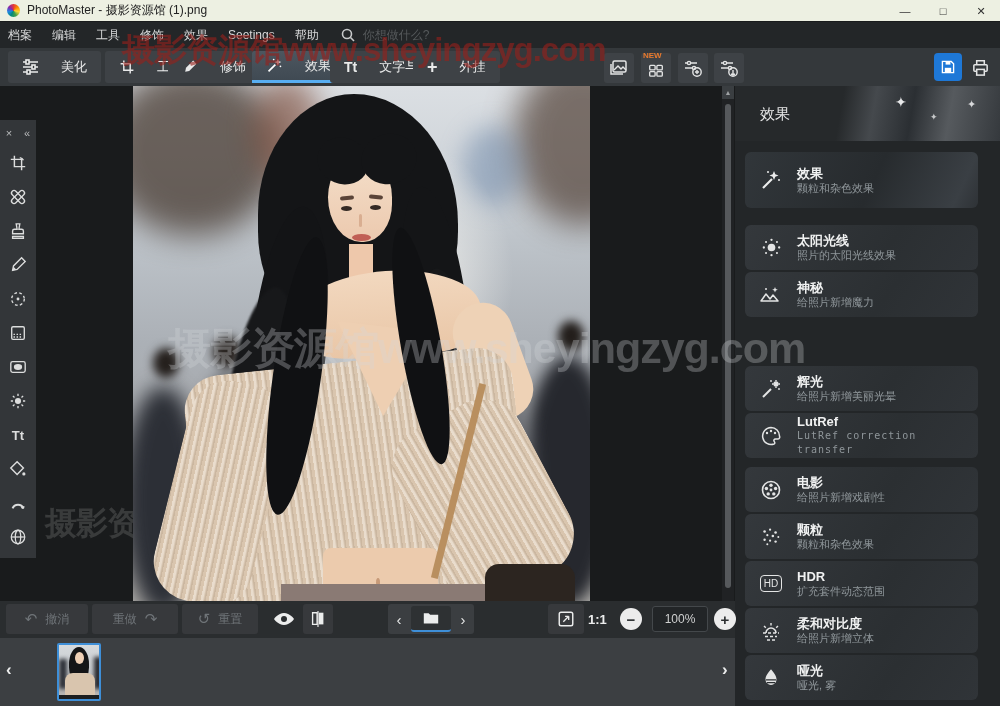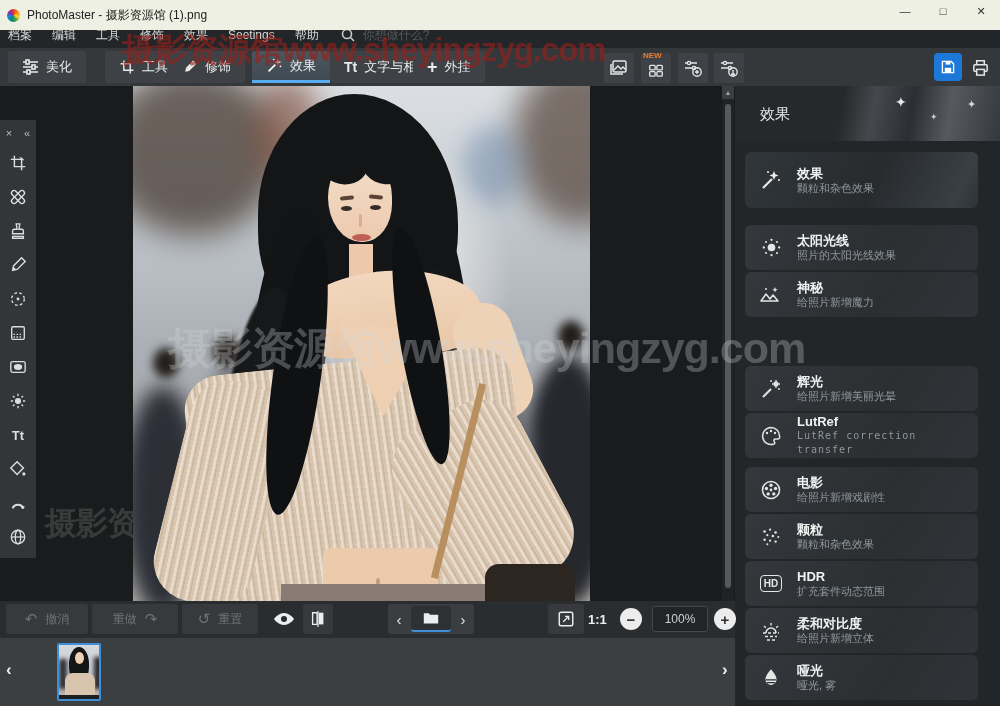--- a/index.html
+++ b/index.html
@@ -1,20 +1,20 @@
 <!DOCTYPE html>
 <html><head>
 <meta charset="utf-8">
 <style>
   * { margin:0; padding:0; box-sizing:border-box; }
   body { font-family:"Liberation Sans","DejaVu Sans",sans-serif; background:#000; }
   .app { position:relative; width:1000px; height:706px; overflow:hidden; background:#1a1c1d; }
 
   
-  .titlebar { position:absolute; left:0; top:0; width:1000px; height:30px; background:#edf0e2;
+  .titlebar { position:absolute; left:0; top:0; width:1000px; height:21px; background:#edf0e2;
     display:flex; align-items:center; padding-left:7px; z-index:40; }
   .logo { width:13px; height:13px; border-radius:50%;
     background:conic-gradient(#e53935,#fb8c00,#fdd835,#43a047,#00897b,#1e88e5,#8e24aa,#e53935); margin-right:7px; }
   .wtitle { font-size:12px; color:#222; }
   .wctrls { position:absolute; right:0; top:0; height:22px; display:flex; }
   .wctrl { width:38px; height:22px; display:flex; align-items:center; justify-content:center;
     font-size:11px; color:#333; }
 
   
   .menubar { position:absolute; left:0; top:22px; width:1000px; height:26px; background:#232628;
@@ -23,21 +23,21 @@
   .menu-item:first-child { padding-left:0;text-align:right; }
   .search-wrap { display:flex; align-items:center; margin-left:12px; }
   .search-ic { width:14px; height:14px; margin-right:8px; }
   .search-input { background:transparent; border:none; outline:none; width:220px;
     font-size:12px; color:#c7c9ca; font-family:inherit; }
   .search-input::placeholder { color:#55595b; }
 
   
   .toolbar { position:absolute; left:0; top:48px; width:1000px; height:38px; background:#34383b; z-index:20; }
   .tab { position:absolute; top:3px; height:32px; display:inline-flex; align-items:center;
-    padding:0 14px; background:#3e4246; border-radius:3px; color:#e9eaea; font-size:13px; gap:7px; }
+    padding:0 14px; background:#3e4246; border-radius:3px; color:#e9eaea; font-size:13px; gap:22px; }
   .tab.active { background:linear-gradient(#4c565f,#404a53); border-bottom:3px solid #58aef2; border-radius:3px 3px 0 0; }
   .tab .glyph { font-weight:bold; font-size:14px; }
   .tbtn { position:absolute; top:53px; width:30px; height:30px; background:#3e4246; border-radius:3px;
     display:flex; align-items:center; justify-content:center; }
   .tbtn { top:5px; }
   .new-badge { position:absolute; top:-2px; left:2px; font-size:8px; font-weight:bold; color:#e87a2e; }
   .save-btn { position:absolute; top:5px; width:28px; height:28px; background:#1e78d7; border-radius:4px;
     display:flex; align-items:center; justify-content:center; }
   .print-btn { position:absolute; top:5px; width:28px; height:28px; display:flex; align-items:center; justify-content:center; }
 
@@ -115,21 +115,21 @@
   .sp2 { left:195px; top:26px; font-size:9px; opacity:.8; }
   .sp3 { left:232px; top:12px; font-size:11px; opacity:.9; }
   .card { position:absolute; left:10px; width:233px; border-radius:6px;
     background:linear-gradient(125deg,#34383c,#2b2f32 60%,#303438); display:flex; align-items:center; }
   .card.featured { top:66px; height:56px;
     background:linear-gradient(115deg,#31363a,#272b2e 55%,#3a3f44 90%,#2e3236); }
   .cicon { width:52px; display:flex; align-items:center; justify-content:center; flex:0 0 52px; }
   .ctitle { font-size:13px; font-weight:bold; color:#f0f1f1; line-height:15px; }
   .csub { font-size:11px; color:#8f969a; line-height:14px; }
   .csub.mono { font-family:"DejaVu Sans Mono",monospace; font-size:10px; letter-spacing:1px; }
-  .hd-box { border:1.5px solid #e4e5e5; border-radius:4px; color:#e4e5e5; font-size:10px; font-weight:bold;
+  .hd-box { border:1.5px solid #e4e5e5; border-radius:4px; color:#e4e5e5; font-size:10px; font-weight:normal;
     padding:2px 3px; }
 
   
   .bottombar { position:absolute; left:0; top:601px; width:735px; height:37px; background:#2a2d2f; z-index:4; }
   .bbtn { position:absolute; top:3px; height:30px; background:#37393c; border-radius:3px; color:#6f7478;
     font-size:12px; display:flex; align-items:center; justify-content:center; gap:8px; }
   .bbtn .aglyph { font-size:15px; }
   .icon-plain { position:absolute; top:3px; height:30px; display:flex; align-items:center; justify-content:center; }
   .navgroup { position:absolute; left:388px; top:3px; width:86px; height:30px; background:#3b3e41; border-radius:3px;
     display:flex; align-items:center; justify-content:space-between; padding:0 4px; }

